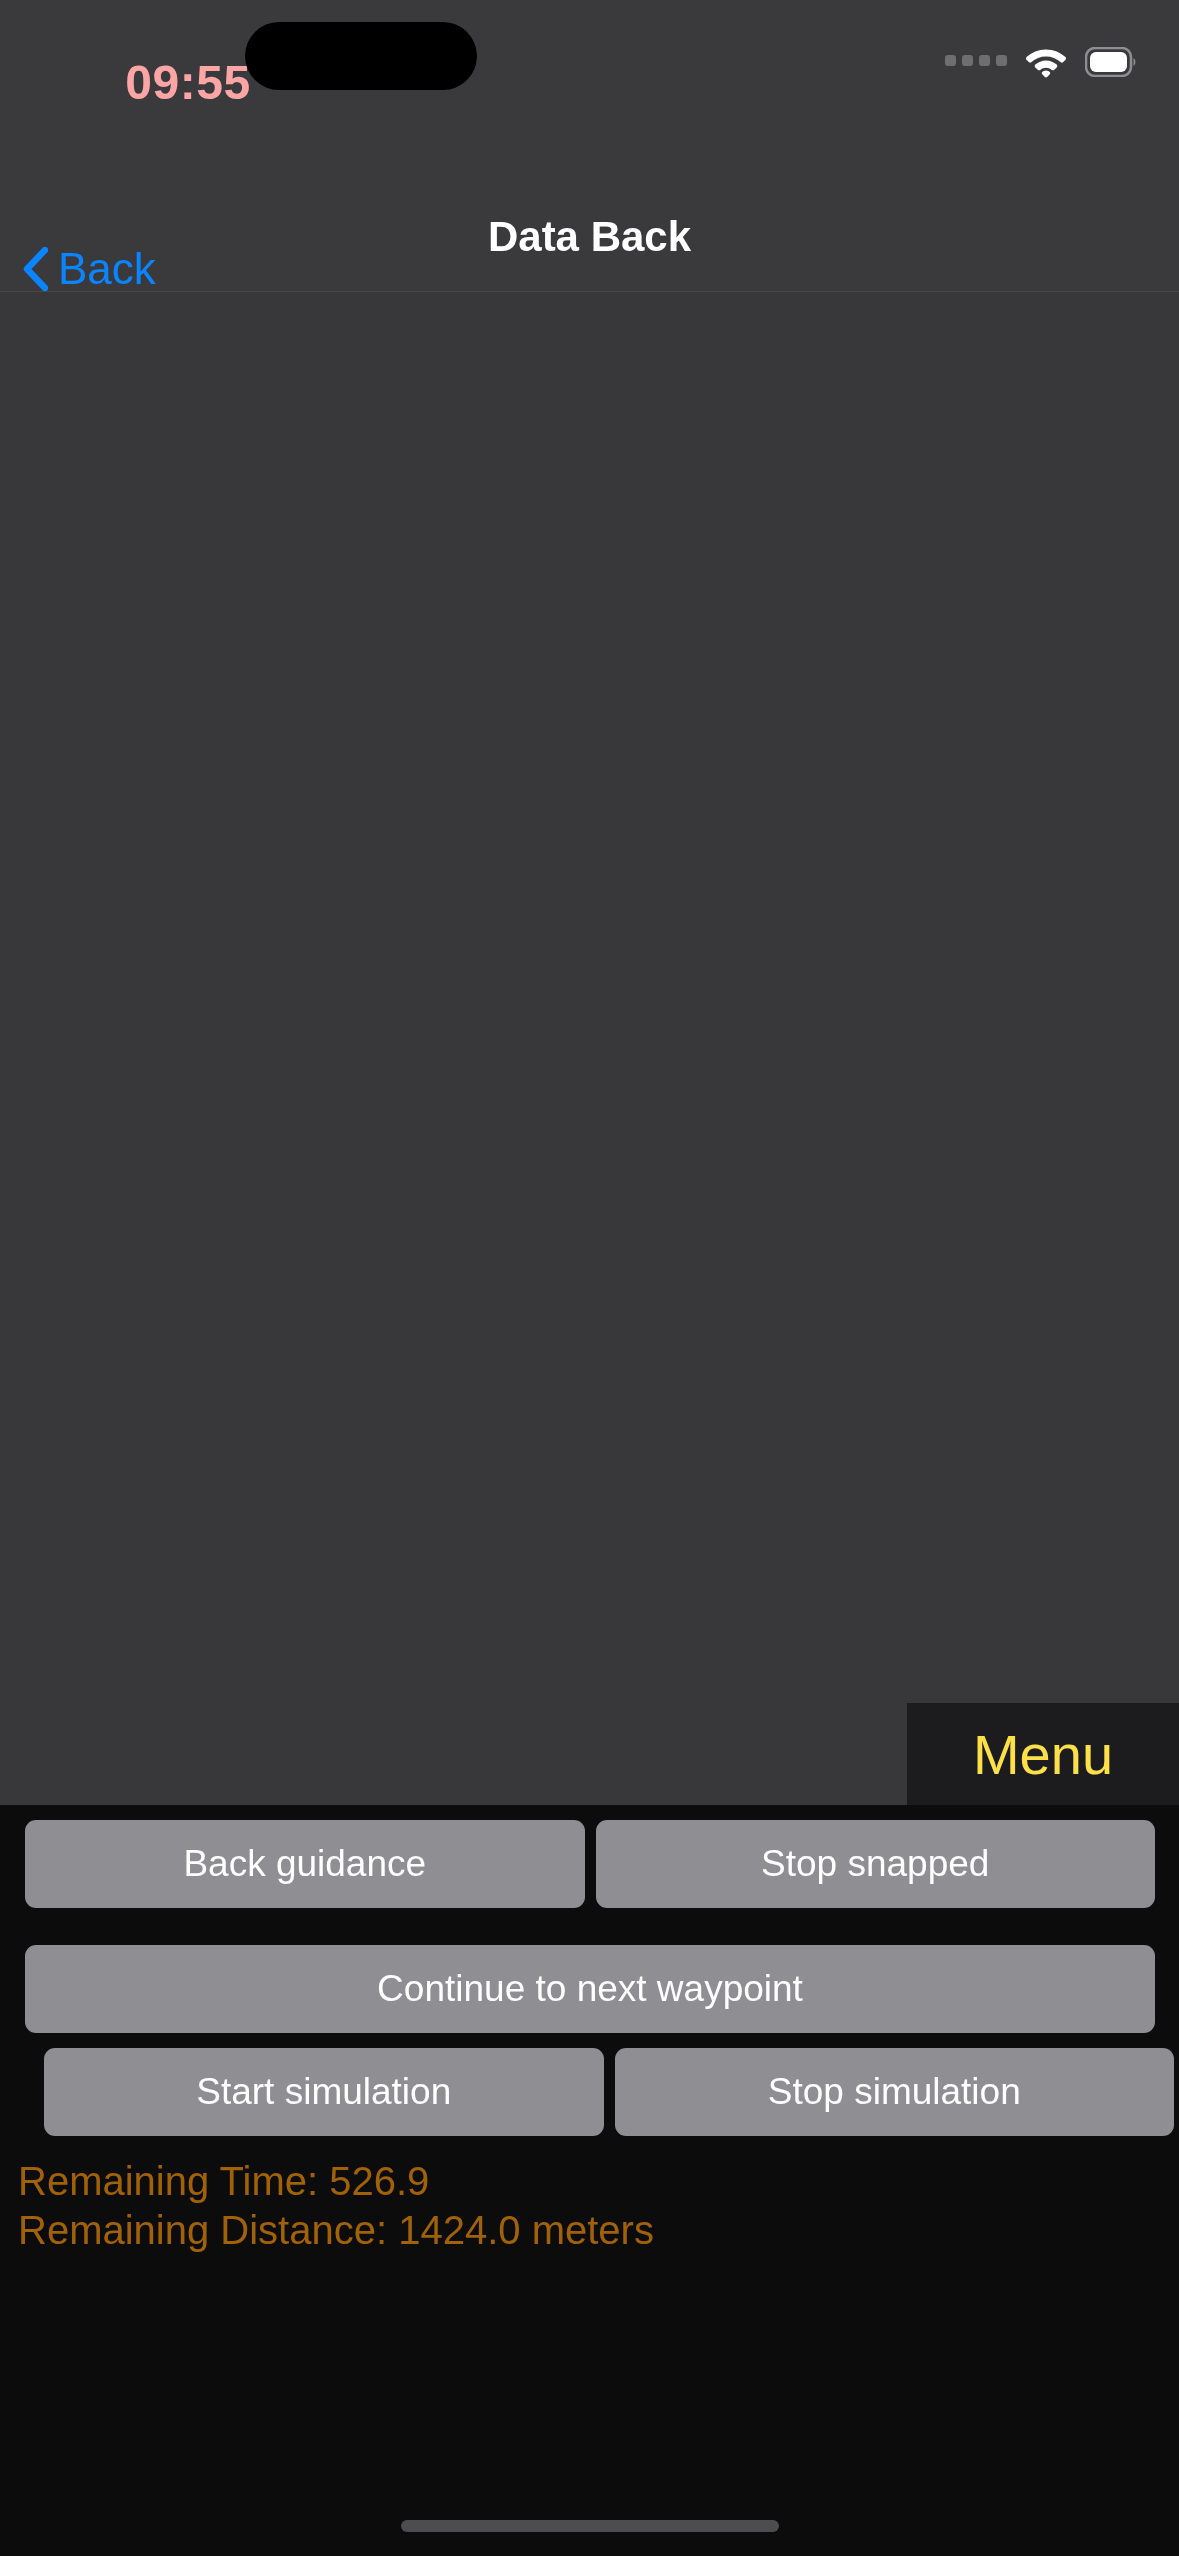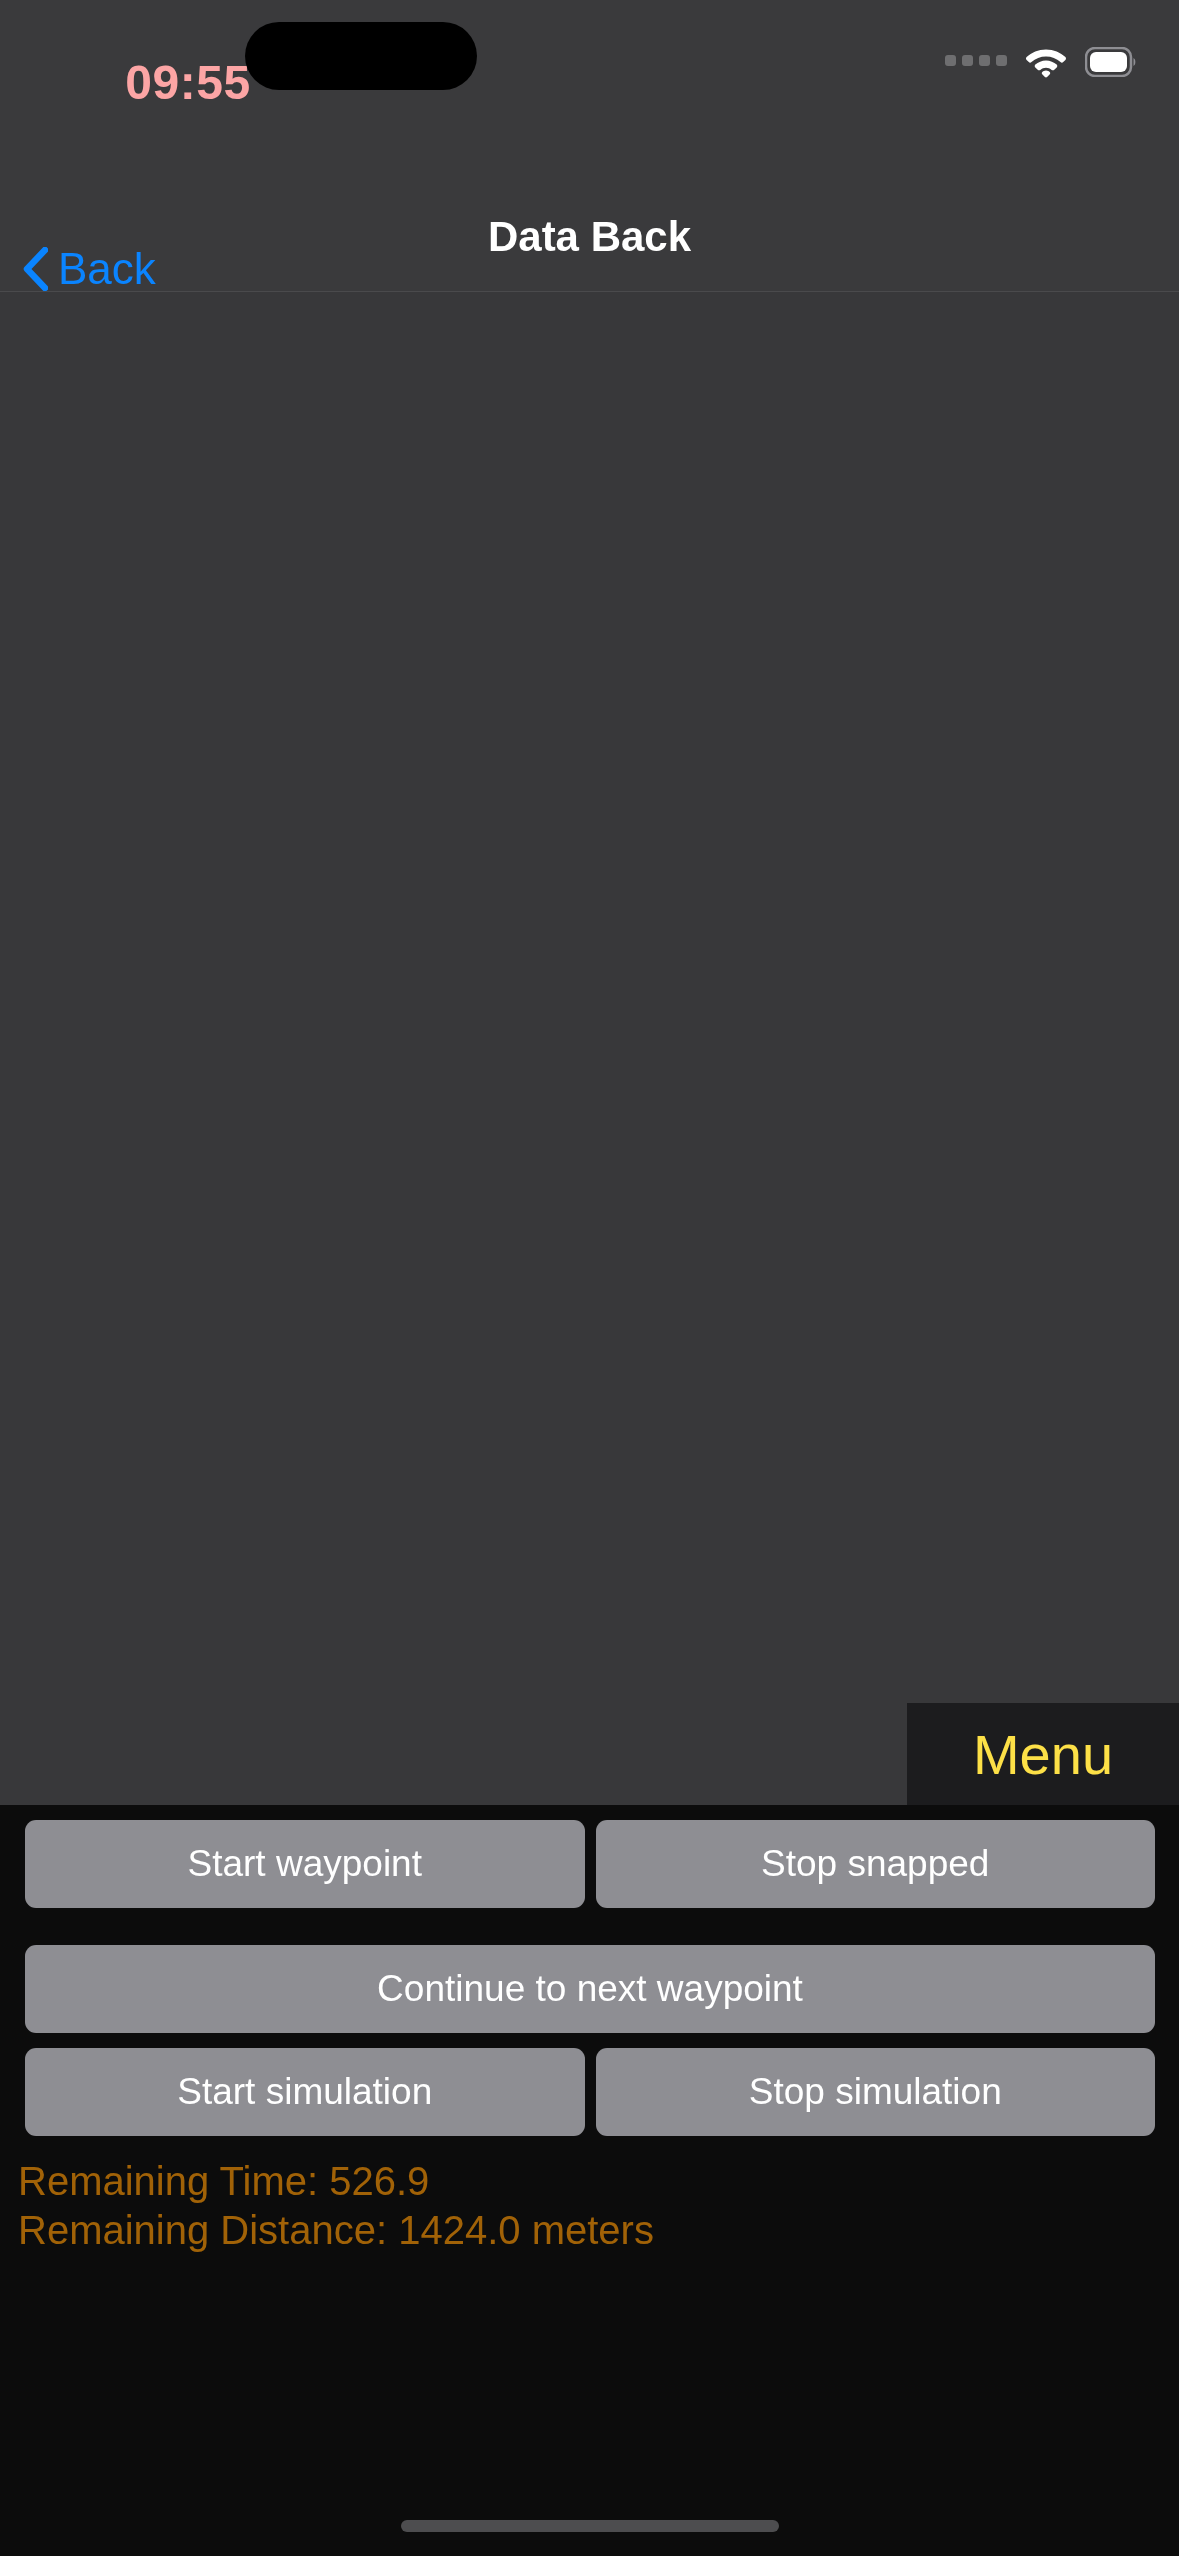--- a/index.html
+++ b/index.html
@@ -157,21 +157,21 @@
   }
   .btn-row {
     position: absolute;
     left: 25px;
     width: 1130px;
     display: flex;
     gap: 11px;
   }
   .btn-row.r1 { top: 15px; }
   .btn-row.r2 { top: 140px; }
-  .btn-row.r3 { top: 243px; }
+  .btn-row.r3 { top: 243px; margin-left: 19px; }
 
   .btn {
     flex: 1 1 0;
     height: 88px;
     background: #8e8e93;
     border-radius: 11px;
     display: flex;
     align-items: center;
     justify-content: center;
     color: #ffffff;
@@ -256,21 +256,21 @@
 
   <div class="map-area"></div>
 
   <div class="menu-box">
     <span class="menu-label">Menu</span>
   </div>
 
   <div class="panel">
 
     <div class="btn-row r1">
-      <button class="btn">Start waypoint</button>
+      <button class="btn">Back guidance</button>
       <button class="btn">Stop snapped</button>
     </div>
 
     <div class="btn-row r2">
       <button class="btn">Continue to next waypoint</button>
     </div>
 
     <div class="btn-row r3">
       <button class="btn">Start simulation</button>
       <button class="btn">Stop simulation</button>

